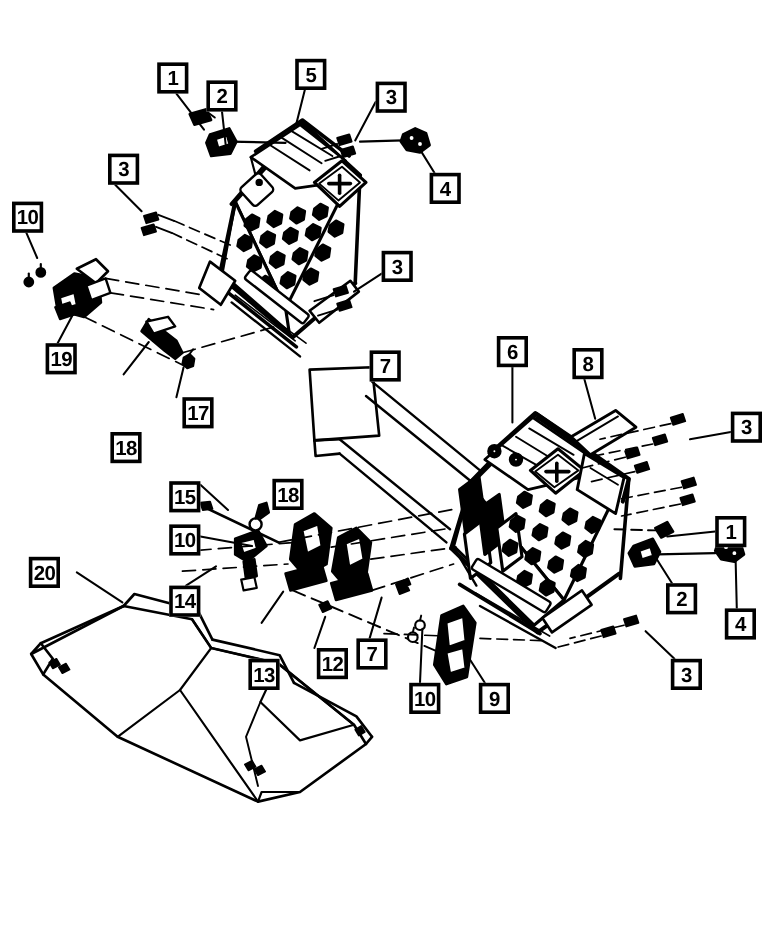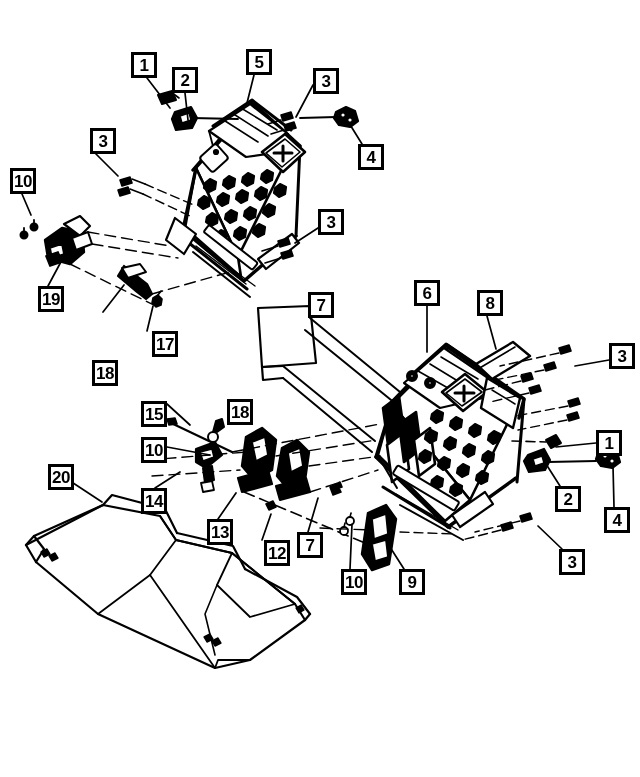--- a/index.html
+++ b/index.html
@@ -424,33 +424,33 @@
       </div>
       <div class="callout" style="left: 341px; top: 569px;">
         <span>10</span>
       </div>
       <div class="callout" style="left: 297px; top: 532px;">
         <span>7</span>
       </div>
       <div class="callout" style="left: 264px; top: 540px;">
         <span>12</span>
       </div>
-      <div class="callout" style="left: 207px; top: 519px;">
+      <div class="callout" style="left: 207px; top: 549px;">
         <span>13</span>
       </div>
       <div class="callout" style="left: 141px; top: 488px;">
         <span>14</span>
       </div>
       <div class="callout" style="left: 141px; top: 437px;">
         <span>10</span>
       </div>
       <div class="callout" style="left: 141px; top: 401px;">
         <span>15</span>
       </div>
       <div class="callout" style="left: 227px; top: 399px;">
         <span>18</span>
       </div>
-      <div class="callout" style="left: 48px; top: 464px;">
+      <div class="callout" style="left: 24px; top: 464px;">
         <span>20</span>
       </div>
     </div>
 
 </div>
 
 </body></html>

